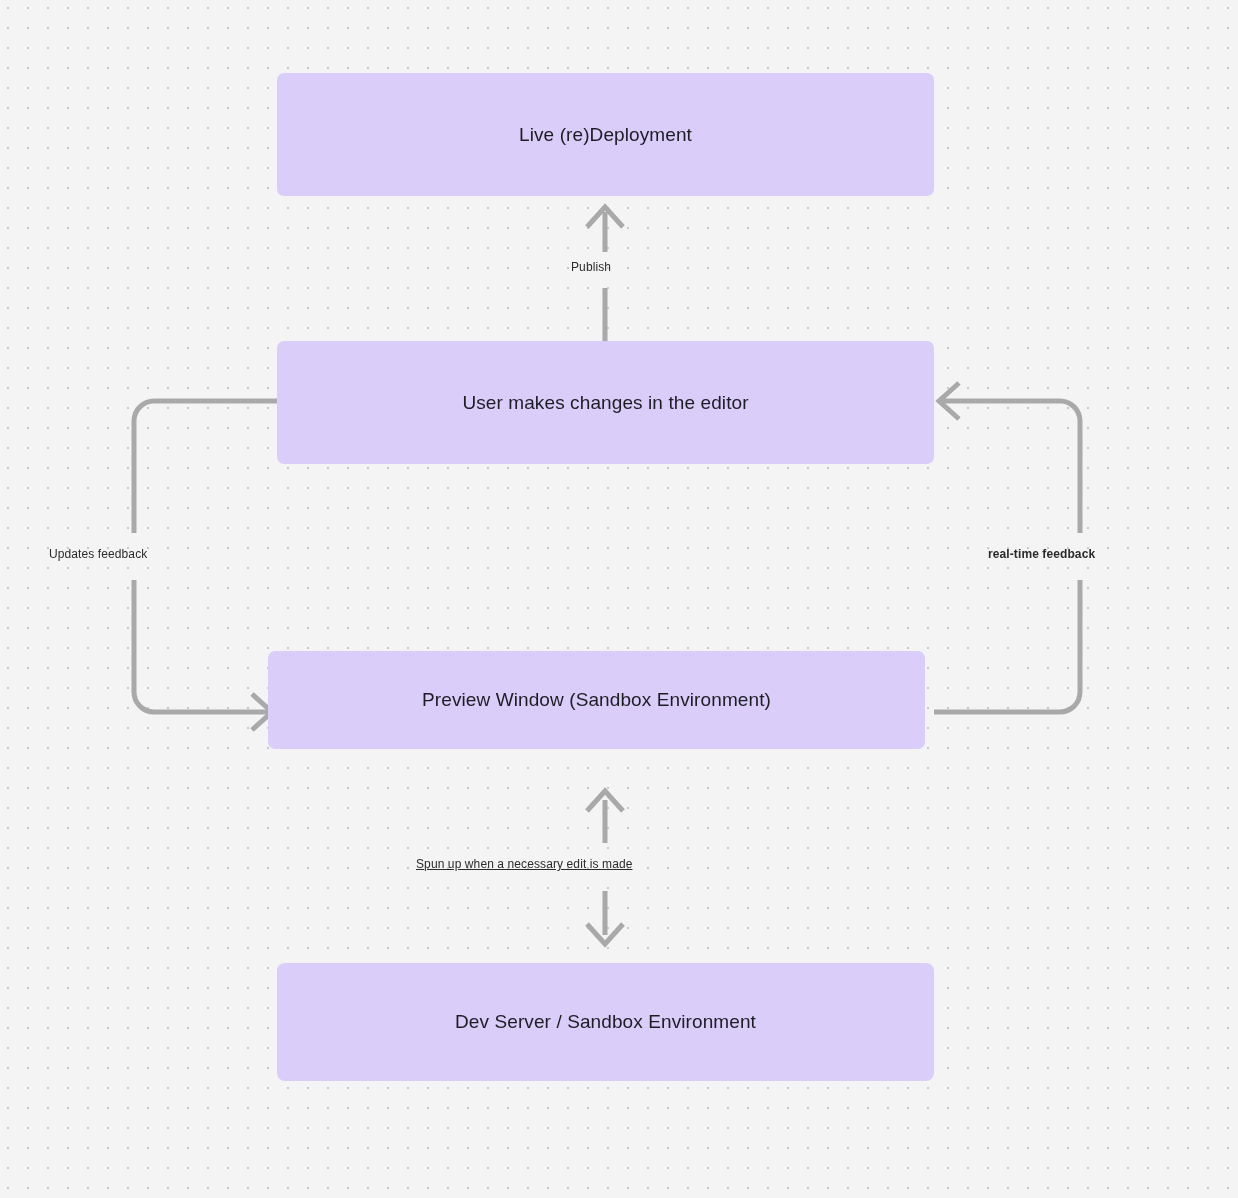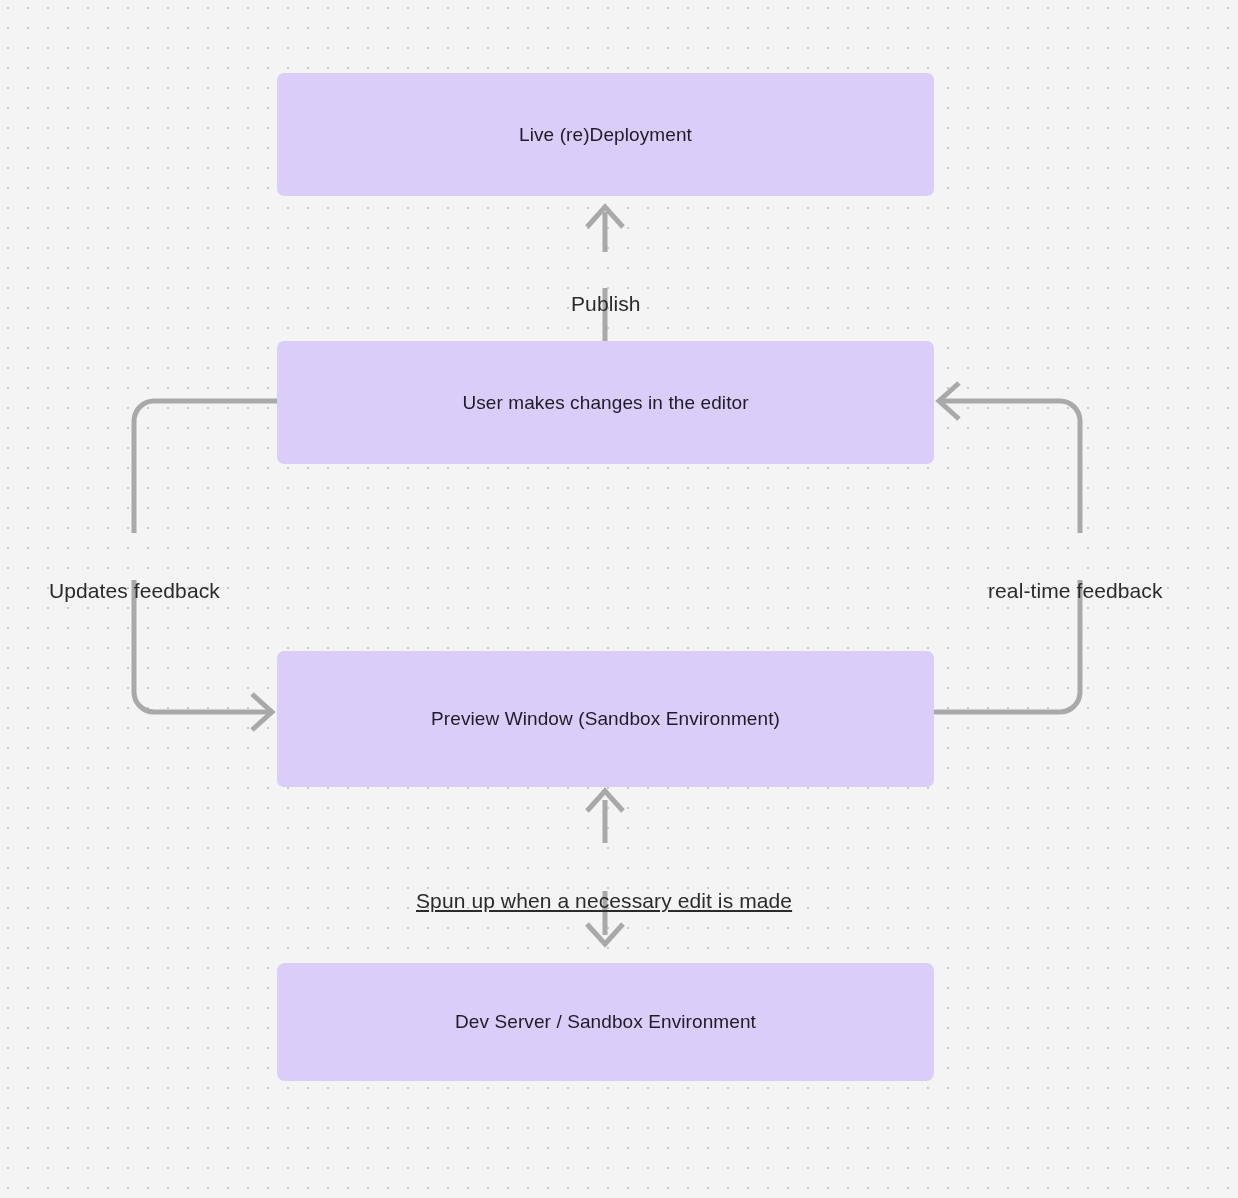--- a/index.html
+++ b/index.html
@@ -58,26 +58,25 @@
   .edge-head {
     fill: none;
     stroke: #a9a9a9;
     stroke-width: 5;
     stroke-linecap: butt;
     stroke-linejoin: miter;
   }
   .edge-label {
     position: absolute;
     color: #2b2b2b;
-    font-size: 21px;
+    font-size: 12px;
     letter-spacing: 0.1px;
     white-space: nowrap;
     background: transparent;
     line-height: 1;
-    margin-top: 32px;
   }
 </style>
 </head>
 <body>
 
 <div id="canvas">
 
   <svg id="svg-edges" viewBox="0 0 1238 1198" xmlns="http://www.w3.org/2000/svg">
 
     <g>
@@ -107,29 +106,29 @@
   </svg>
 
   <div class="node" style="left:277px; top:73px; width:657px; height:123px;">
     <span class="node-label">Live (re)Deployment</span>
   </div>
 
   <div class="node" style="left:277px; top:341px; width:657px; height:123px;">
     <span class="node-label">User makes changes in the editor</span>
   </div>
 
-  <div class="node" style="left:277px; top:651px; width:657px; height:136px;">
+  <div class="node" style="left:268px; top:651px; width:657px; height:98px;">
     <span class="node-label">Preview Window (Sandbox Environment)</span>
   </div>
 
   <div class="node" style="left:277px; top:963px; width:657px; height:118px;border-radius:8px;">
     <span class="node-label">Dev Server / Sandbox Environment</span>
   </div>
 
   <div class="edge-label" style="left:571px; top:261px;">Publish</div>
 
   <div class="edge-label" style="left:49px; top:548px;">Updates feedback</div>
 
-  <div class="edge-label" style="left:988px; top:548px;">real-time feedback</div>
+  <div class="edge-label" style="left:988px; top:548px;font-weight:bold;">real-time feedback</div>
 
   <div class="edge-label" style="left:416px; top:858px;text-decoration:underline;">Spun up when a necessary edit is made</div>
 
 </div>
 
 </body></html>

